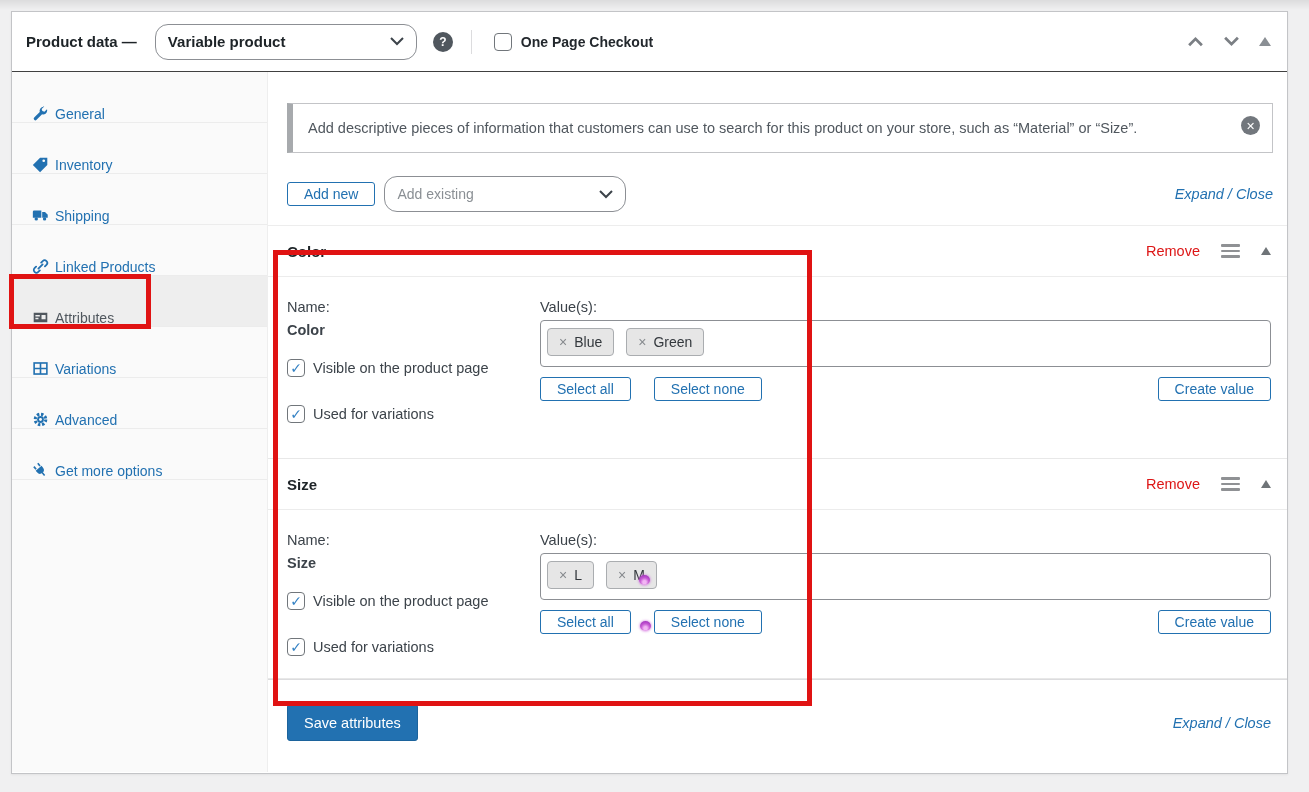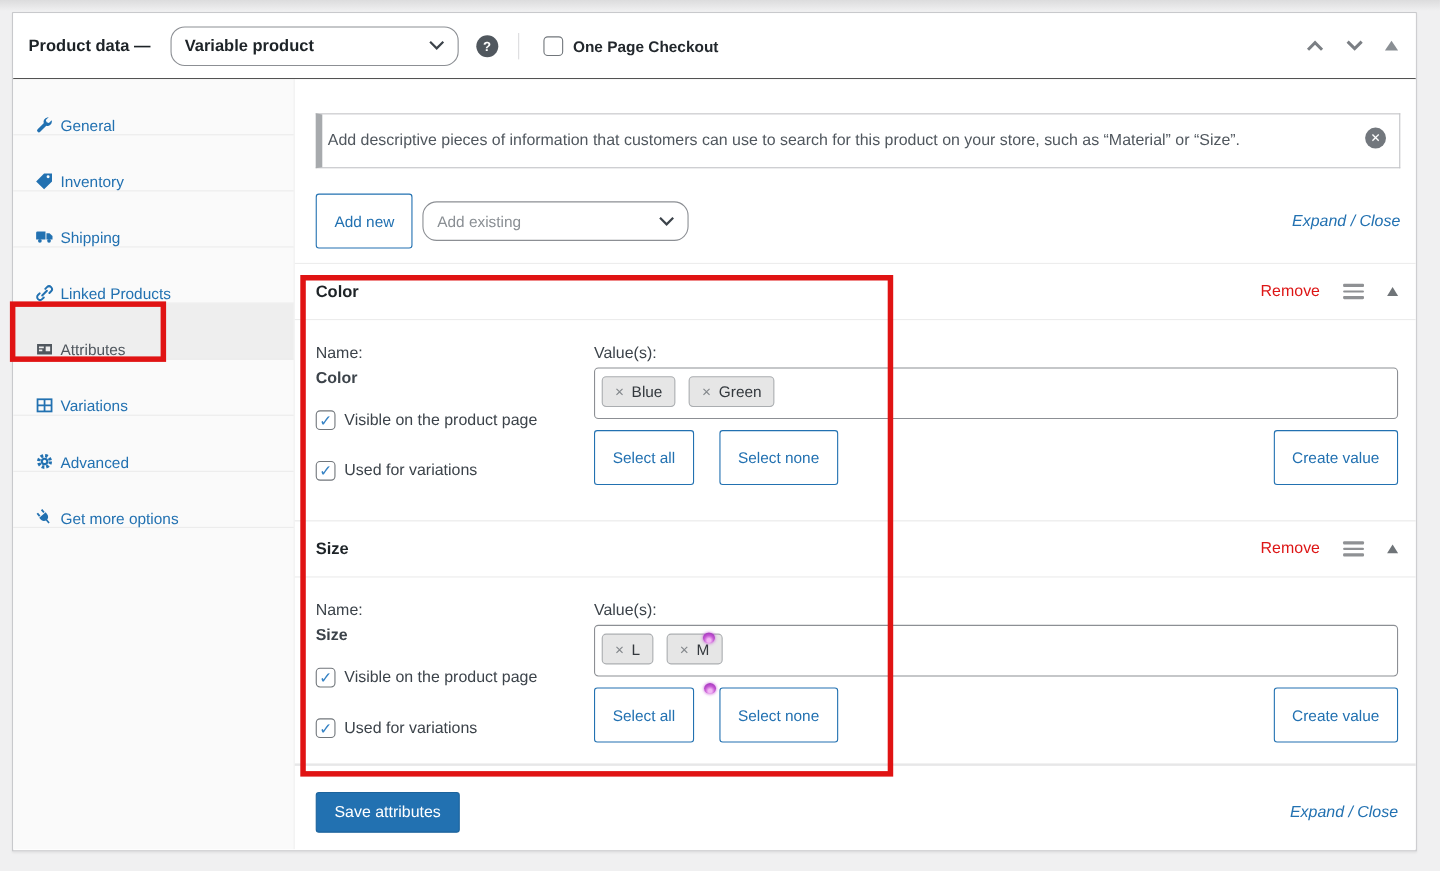--- a/index.html
+++ b/index.html
@@ -44,29 +44,29 @@
   .tabs li { height:51px; padding:0 10px 0 20px; display:flex; align-items:flex-end; gap:6px;
     border-bottom:1px solid #ececec; color:#2271b1; cursor:pointer; }
   .tabs li .ticon { flex:none; display:inline-flex; color:#2271b1; }
   .tabs li.active { background:#eee; color:#50575e; }
   .tabs li.active .ticon { color:#50575e; }
 
   .panel-main { flex:1; background:#fff; min-width:0; }
 
   
   .notice { position:relative; margin:31px 14px 0 19px; border:1px solid #c3c4c7;
-    border-left:6px solid #a7aaad; background:#fff; padding:10px 52px 10px 5px;
+    border-left:6px solid #a7aaad; background:#fff; padding:10px 52px 10px 15px;
     font-size:14.5px; line-height:28px; color:#50575e; }
   .dismiss { position:absolute; top:12px; right:12px; width:19px; height:19px; border-radius:50%;
     background:#72777d; color:#fff; font-size:11px; font-weight:700;
     display:flex; align-items:center; justify-content:center; cursor:pointer; }
 
   
   .attr-toolbar { margin:23px 14px 0 19px; display:flex; align-items:center; }
-  .btn { display:inline-flex; align-items:center; justify-content:center; height:50px;
+  .btn { display:inline-flex; align-items:center; justify-content:center; height:24px;
     padding:0 16px; border-radius:3px; font-size:14px; cursor:pointer; white-space:nowrap; }
   .btn-secondary { background:#fff; border:1px solid #2271b1; color:#2271b1; }
   .btn-primary { background:#2271b1; border:1px solid #1c639c; color:#fff; height:37px; font-size:14.5px; }
   .add-existing { width:242px; margin-left:9px; color:#8a8f94; font-size:14px; }
   .expand-close { margin-left:auto; color:#2271b1; font-style:italic; font-size:14.5px; cursor:pointer; }
 
   
   .attr-list { margin-top:13px; }
   .attr-item { border-bottom:1px solid #e8e8e8; }
   .attr-item:first-child { border-top:1px solid #ededed; }

